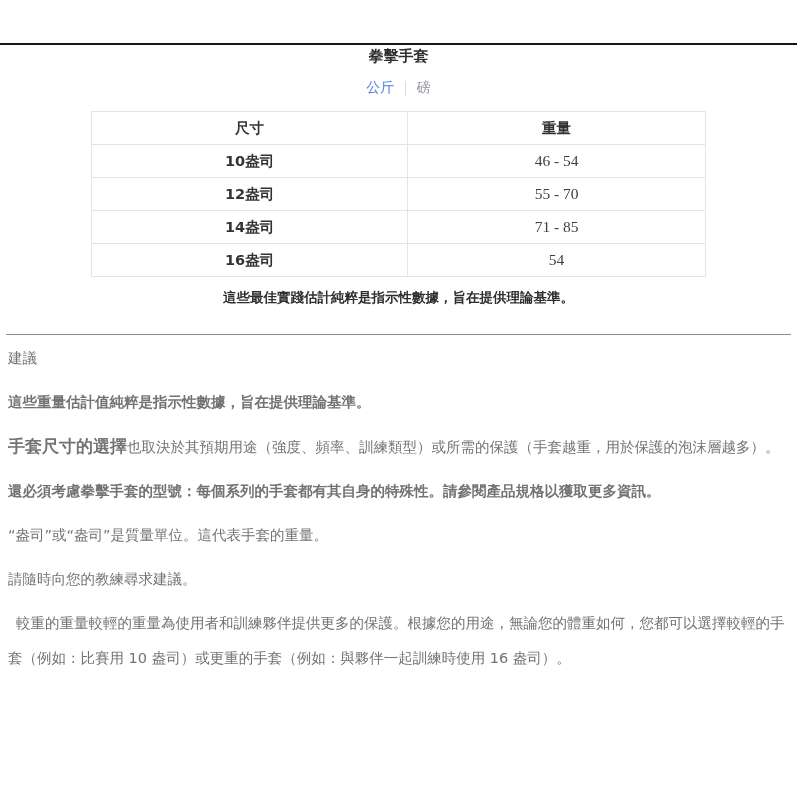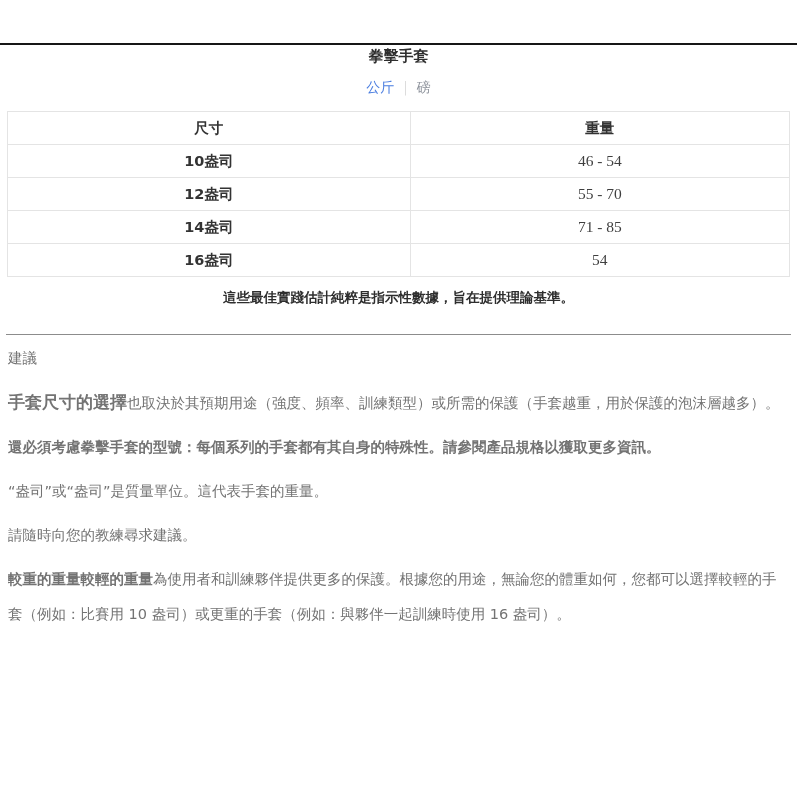--- a/index.html
+++ b/index.html
@@ -28,21 +28,21 @@
     font-size: 14px;
     user-select: none;
   }
   .unit-kg { color: #4a7de0; cursor: pointer; }
   .unit-sep { color: #cccccc; margin: 0 9px; font-weight: 300; }
   .unit-lb { color: #8d929b; cursor: pointer; }
 
   table.size-table {
     border-collapse: collapse;
     table-layout: fixed;
-    width: 783px;
+    width: 615px;
     margin: 14px auto 0;
   }
   .size-table th, .size-table td {
     border: 1px solid #e4e4e4;
     text-align: center;
     vertical-align: middle;
     height: 33px;
     padding: 0 6px;
     font-size: 14.5px;
     color: #333333;
@@ -68,21 +68,21 @@
   }
   .content {
     padding: 0 8px;
     font-size: 14.5px;
     color: #737373;
   }
   .content p { margin: 0 0 9px; line-height: 35px; }
   .content p.first { margin-top: 6px; }
   .content p.bold { font-weight: bold; }
   .lead-big { font-weight: bold; font-size: 17px; }
-  .lead-bold { font-weight: bold; }
+  .lead-bold { font-weight: normal; margin-left: 8px; }
 </style>
 </head>
 <body>
 
 <div class="top-rule"></div>
 
 <div class="title">拳擊手套</div>
 
 <div class="unit-toggle">
   <span class="unit-kg">公斤</span><span class="unit-sep">|</span><span class="unit-lb">磅</span>
@@ -118,18 +118,19 @@
     </tr>
   </tbody>
 </table>
 
 <div class="table-footnote">這些最佳實踐估計純粹是指示性數據，旨在提供理論基準。</div>
 
 <div class="section-divider"></div>
 
 <div class="content">
   <p class="first">建議</p>
+  <p class="bold">這些重量估計值純粹是指示性數據，旨在提供理論基準。</p>
   <p><span class="lead-big">手套尺寸的選擇</span><span>也取決於其預期用途（強度、頻率、訓練類型）或所需的保護（手套越重，用於保護的泡沫層越多）。</span></p>
   <p class="bold">還必須考慮拳擊手套的型號：每個系列的手套都有其自身的特殊性。請參閱產品規格以獲取更多資訊。</p>
   <p>“盎司”或“盎司”是質量單位。這代表手套的重量。</p>
   <p>請隨時向您的教練尋求建議。</p>
   <p><span class="lead-bold">較重的重量較輕的重量</span><span>為使用者和訓練夥伴提供更多的保護。根據您的用途，無論您的體重如何，您都可以選擇較輕的手套（例如：比賽用 10 盎司）或更重的手套（例如：與夥伴一起訓練時使用 16 盎司）。</span></p>
 </div>
 
 </body></html>

